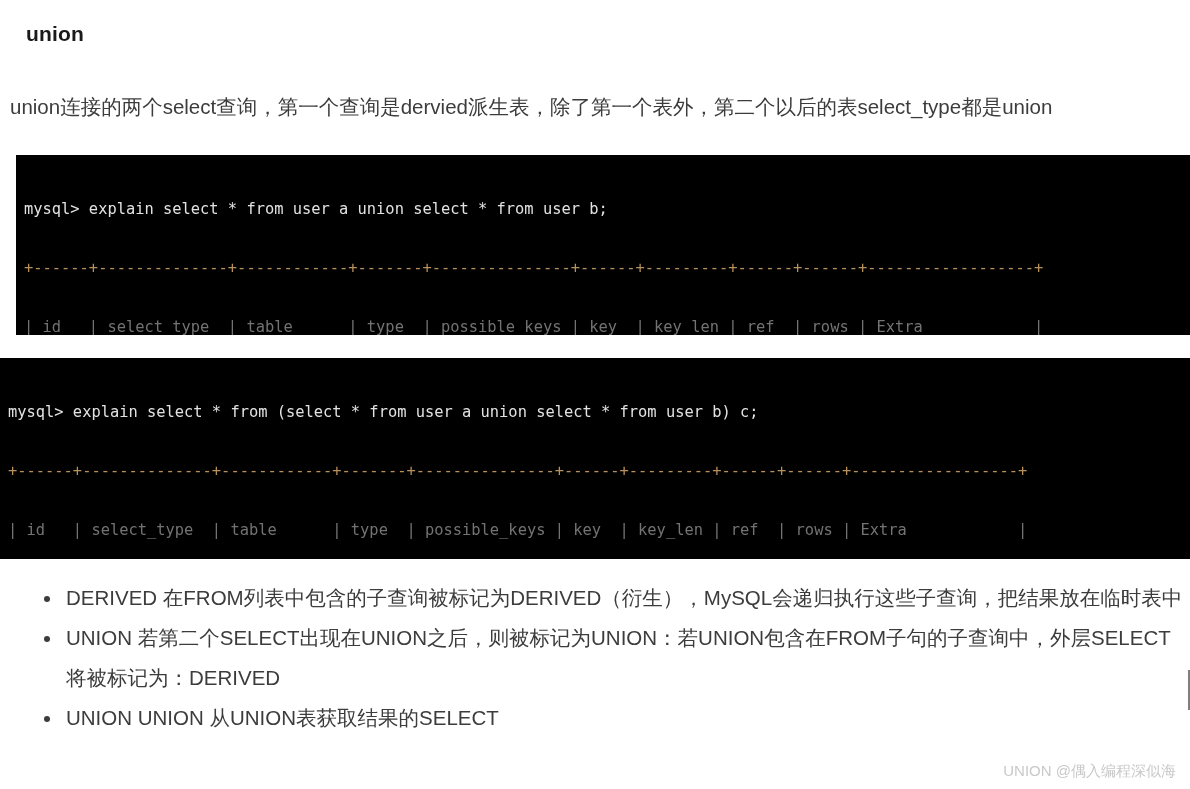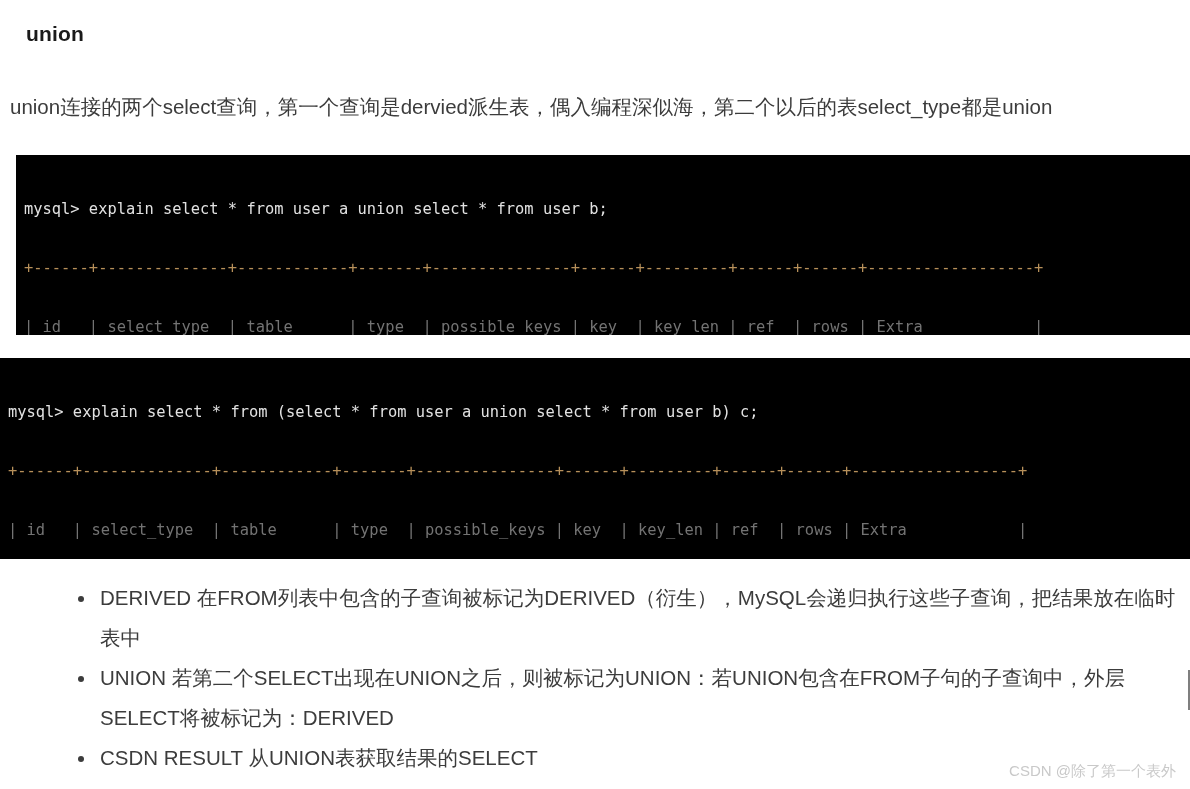--- a/index.html
+++ b/index.html
@@ -78,21 +78,21 @@
     color: #e2e2e2;
   }
 
   
   .bullet-list {
     position: absolute;
     left: 0;
     top: 578px;
     width: 1190px;
     margin: 0;
-    padding: 0 0 0 100px;
+    padding: 0 0 0 66px;
     list-style: none;
     box-sizing: border-box;
   }
   .bullet-item {
     position: relative;
     font-size: 20.5px;
     line-height: 40px;
     color: #3c3c3c;
     padding-left: 0;
     margin-bottom: 0;
@@ -125,21 +125,21 @@
     color: #c9c9c9;
     font-family: "Liberation Sans", sans-serif;
     white-space: nowrap;
   }
 </style>
 </head>
 <body>
 
 <h1 class="page-heading">union</h1>
 
-<p class="intro-paragraph">union连接的两个select查询，第一个查询是dervied派生表，偶入编程深似海，第二个以后的表select_type都是union</p>
+<p class="intro-paragraph">union连接的两个select查询，第一个查询是dervied派生表，除了第一个表外，第二个以后的表select_type都是union</p>
 
 <div class="terminal-block" id="terminal-block-1">
   <span class="terminal-line prompt-line">mysql&gt; explain select * from user a union select * from user b;</span>
   <span class="terminal-line rule-line">+------+--------------+------------+-------+---------------+------+---------+------+------+------------------+</span>
   <span class="terminal-line cell-text">| id   | select_type  | table      | type  | possible_keys | key  | key_len | ref  | rows | Extra            |</span>
   
   
   
   
   
@@ -155,18 +155,18 @@
   
   
   
   
   
 </div>
 
 <ul class="bullet-list">
   <li class="bullet-item">DERIVED 在FROM列表中包含的子查询被标记为DERIVED（衍生），MySQL会递归执行这些子查询，把结果放在临时表中</li>
   <li class="bullet-item">UNION 若第二个SELECT出现在UNION之后，则被标记为UNION：若UNION包含在FROM子句的子查询中，外层SELECT将被标记为：DERIVED</li>
-  <li class="bullet-item">CSDN RESULT 从UNION表获取结果的SELECT</li>
+  <li class="bullet-item">UNION UNION 从UNION表获取结果的SELECT</li>
 </ul>
 
 <div class="edge-artifact" style="top:670px;height:40px;"></div>
 
-<div class="watermark">CSDN @除了第一个表外</div>
+<div class="watermark">UNION @偶入编程深似海</div>
 
 </body></html>

